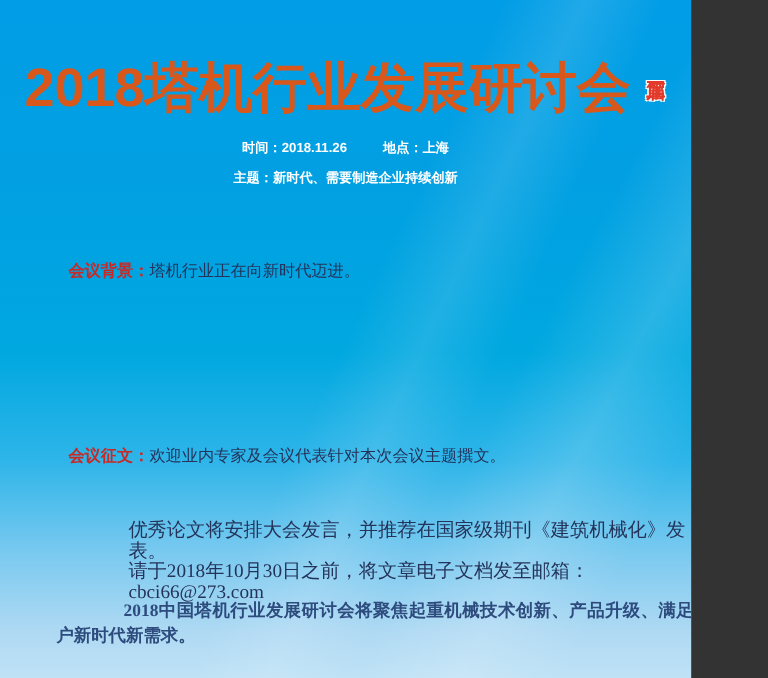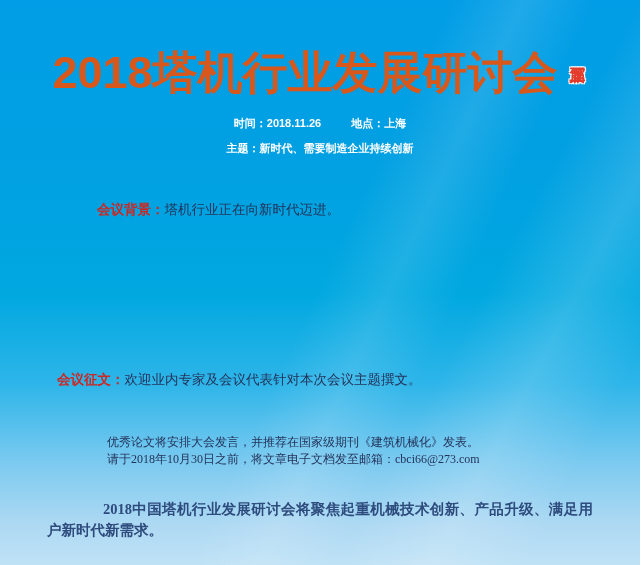--- a/index.html
+++ b/index.html
@@ -1,18 +1,18 @@
 <!DOCTYPE html>
 <html style="--background-top: #019de6; --background-bottom: #bfe2f6; --title-orange: #d8571b; --badge-red: #e23b2b; --label-red: #cc2823; --body-navy: #24335a; --history-blue: #2d4b7c; --info-white: #ffffff;"><head>
 <meta charset="utf-8">
 <style>
   html,body{margin:0;padding:0;background:#333;}
   .poster{
     position:relative;
-    width:640px;height:565px;
+    width:576px;height:565px;
     overflow:hidden;
     font-family:"Liberation Serif","DejaVu Serif",serif;
     background:linear-gradient(180deg,
       var(--background-top,#019de6) 0%,
       #01a0e2 28%,
       #00a8e0 52%,
       #2eb5e9 68%,
       #7ccaf0 82%,
       #aed9f3 93%,
       var(--background-bottom,#bfe2f6) 100%);
@@ -46,33 +46,33 @@
     font-family:"Liberation Sans","DejaVu Sans",sans-serif;
     font-weight:bold;font-size:11px;color:var(--info-white,#ffffff);
   }
   .info-line2{margin-top:10px;}
   .gap-left{margin-left:30px;}
   .label{color:var(--label-red,#cc2823);font-weight:bold;}
   .section{
     position:absolute;left:57px;width:533px;
     font-size:13.5px;color:var(--body-navy,#24335a);line-height:19px;
   }
-  .sec-bg{top:200px;margin-left:40px;}
+  .sec-bg{top:216px;}
   .bg-paragraph{
     margin-left:50px;margin-top:8px;
     text-align:justify;line-height:19.3px;
   }
   .sec-papers{top:370px;}
   .hang{position:relative;padding-left:50px;}
   .hang .label{position:absolute;left:0;top:0;}
   .sec-scope{top:392px;line-height:22px;}
   .sec-scope .scope-text{display:block;text-align:justify;}
   .notes{
     position:absolute;left:107px;top:434px;width:483px;
-    font-size:12px;color:var(--body-navy,#24335a);line-height:17px;
+    font-size:16px;color:var(--body-navy,#24335a);line-height:17px;
   }
   .note{margin:0 0 0 0;}
   .history{
     position:absolute;left:47px;top:499px;width:546px;
     font-size:14.5px;font-weight:bold;
     color:var(--history-blue,#2d4b7c);
     line-height:20.5px;text-align:justify;
   }
   .history p{margin:0;text-indent:56px;}
   .history p + p{margin-top:6px;}

